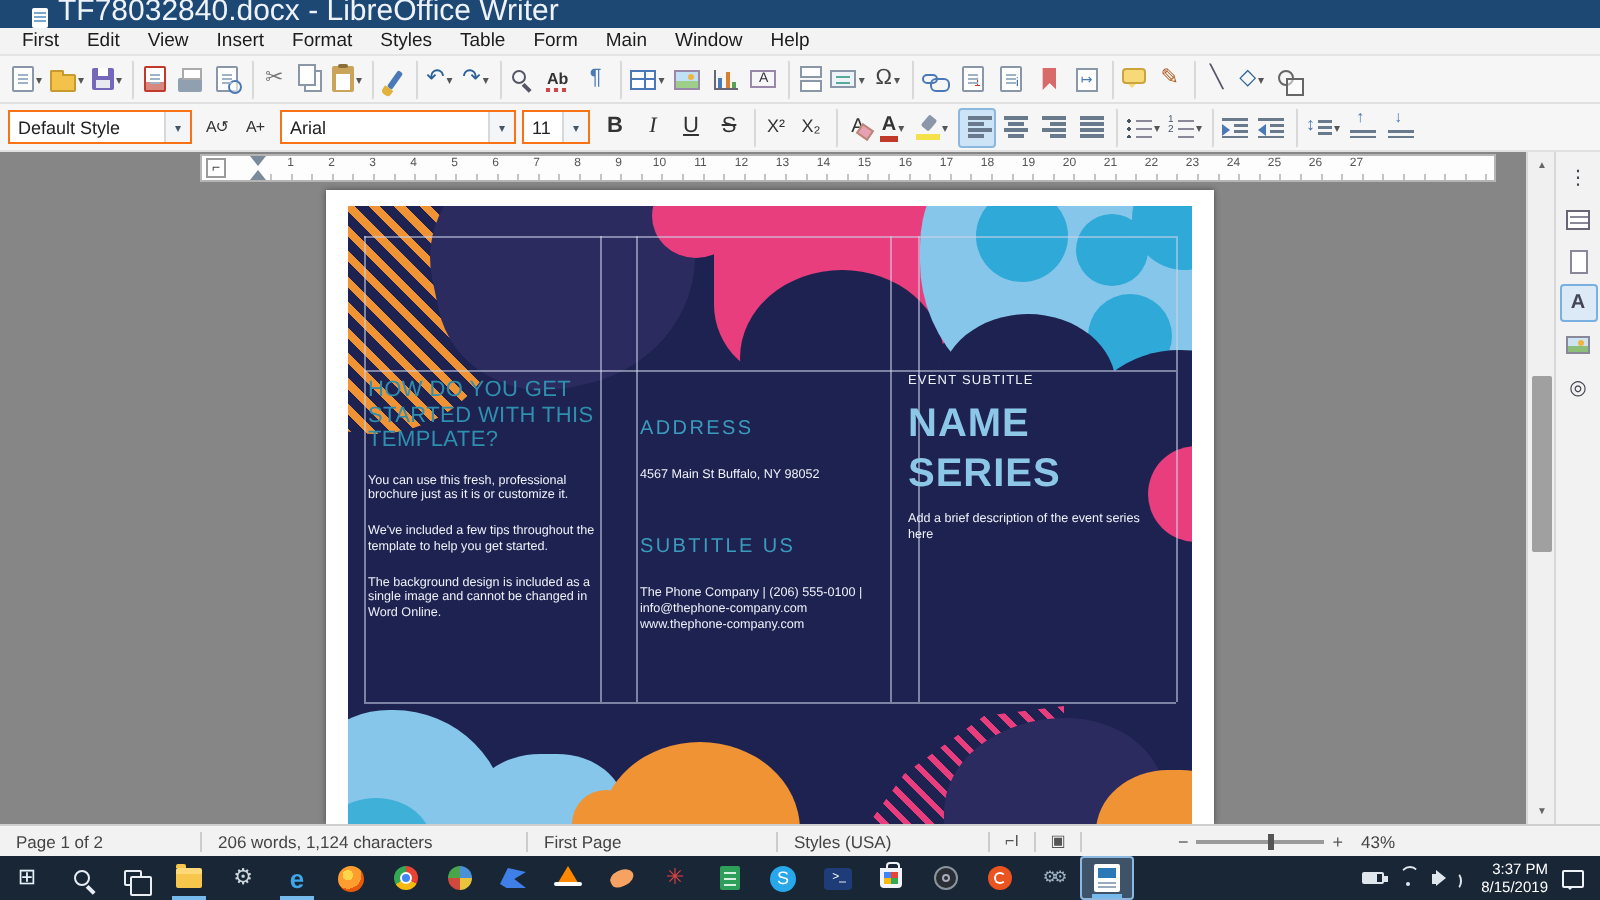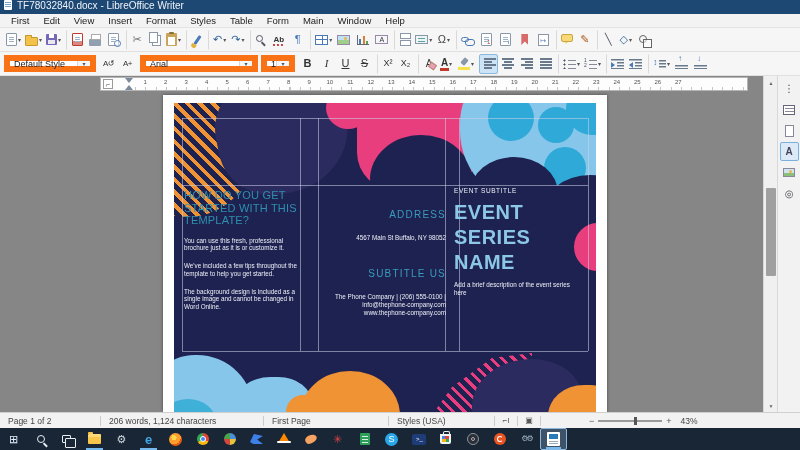--- a/index.html
+++ b/index.html
@@ -1,20 +1,20 @@
 <!DOCTYPE html>
 <html><head>
 <meta charset="utf-8">
 <style>
   html,body{margin:0;padding:0;background:#555}
   *{box-sizing:border-box}
   #win{position:relative;width:800px;height:450px;overflow:hidden;font-family:"Liberation Sans",sans-serif;background:#868686;-webkit-font-smoothing:antialiased}
 
   
-  #titlebar{position:absolute;left:0;top:0;width:800px;height:14px;background:#1e4874;display:flex;align-items:flex-start;padding:0 4px;color:#eef3f9;font-size:10px}
+  #titlebar{position:absolute;left:0;top:0;width:800px;height:14px;background:#1e4874;display:flex;align-items:flex-end;padding:0 16px;color:#eef3f9;font-size:15px}
   .tdoc{width:8px;height:10px;background:#fff;border-radius:1px;margin-right:5px;position:relative}
   .tdoc::after{content:"";position:absolute;left:1px;top:2px;right:1px;height:1px;background:#7ba7cc;box-shadow:0 2px 0 #7ba7cc,0 4px 0 #7ba7cc}
   #wctrl{margin-left:auto;display:flex;gap:14px;padding-right:6px;color:#cfd9e4;font-size:8px}
   #wctrl span{cursor:default}
 
   
   #menubar{position:absolute;left:0;top:14px;width:800px;height:14px;background:#f3f3f3;border-bottom:1px solid #e4e4e4;display:flex;align-items:center;padding-left:4px;font-size:9.5px;color:#1c1c1c}
   .mitem{padding:0 7px;height:100%;display:flex;align-items:center}
 
   
@@ -68,21 +68,21 @@
   .ic-link::after{content:"";position:absolute;left:3px;top:1px;width:8px;height:5px;border:1.5px solid #4a79b8;border-radius:3px}
   .ic-bookmark{width:7px;height:11px;background:#d86a6a;clip-path:polygon(0 0,100% 0,100% 100%,50% 68%,0 100%)}
   .ic-crossref{width:11px;height:12px;background:#fff;border:1px solid #8a97a8;position:relative}
   .ic-crossref::before{content:"↦";font-size:7px;color:#4a79b8;position:absolute;left:1px;top:2px}
   .ic-comment{width:12px;height:8px;background:#f7d978;border:1px solid #caa53f;border-radius:2px;position:relative;margin-top:-3px}
   .ic-comment::after{content:"";position:absolute;bottom:-5px;left:2px;border:2.5px solid transparent;border-top-color:#f7d978}
   .ic-shapes2{width:8px;height:8px;border:1.5px solid #666;border-radius:50%;position:relative;margin:-2px 4px 0 0}
   .ic-shapes2::after{content:"";position:absolute;left:3px;top:3px;width:7px;height:7px;border:1.5px solid #666;background:rgba(255,255,255,.5)}
 
   
-  .combo{display:inline-flex;align-items:center;height:17px;background:#fff;border:6px solid #f97316;font-size:9px;color:#222;margin-right:3px}
+  .combo{display:inline-flex;align-items:center;height:17px;background:#fff;border:1px solid #f97316;font-size:9px;color:#222;margin-right:3px}
   .combo .ctext{padding:0 4px;white-space:nowrap;overflow:hidden}
   .combo .carr{width:13px;height:100%;border-left:1px solid #d8d8d8;background:#f3f5f7;display:flex;align-items:center;justify-content:center;font-size:6px;color:#456}
   .carr::after{content:"▾"}
   .g-bold{font-weight:bold;color:#333}
   .g-italic{font-style:italic;color:#333;font-family:"Liberation Serif",serif}
   .g-underline{text-decoration:underline;color:#333}
   .g-strike{text-decoration:line-through;color:#333}
   .g-small{font-size:9px;color:#333}
   .g-style{font-size:8px;color:#333;letter-spacing:-0.5px}
   .ic-clearfmt{position:relative}
@@ -151,21 +151,21 @@
   .s21{left:298px;top:256px;width:110px;height:86px;background:#2c2b60;border-radius:55% 45% 10% 10%}
   .s22{left:374px;top:282px;width:72px;height:62px;background:#ef9335;border-radius:55% 45% 0 55%}
   .vline{position:absolute;top:15px;height:233px;width:1px;background:rgba(205,212,232,.55);z-index:10}
   .hline{position:absolute;left:8px;width:406px;height:1px;background:rgba(205,212,232,.55);z-index:10}
   .v1{left:8px}.v2{left:126px}.v3{left:144px}.v4{left:271px}.v5{left:285px}.v6{left:414px}
   .h1{top:15px}.h2{top:82px}.h3{top:248px}
   .tcol{position:absolute;z-index:20}
   #col1{left:10px;top:86px;width:120px}
   #col1 h2{margin:0;font-size:11px;line-height:12.5px;font-weight:normal;letter-spacing:.2px;color:#2e8fae}
   #col1 p{margin:10px 0 0;font-size:6.3px;line-height:7.8px;color:#eef0f8}
-  #col2{left:146px;top:106px;width:126px;text-align:right}
+  #col2{left:146px;top:106px;width:126px;text-align:left}
   .midhead{font-size:10px;letter-spacing:1.2px;color:#3a9cbd}
   #addr{margin-top:14px;font-size:6.3px;line-height:8px;color:#eef0f8}
   #contacthead{margin-top:26px}
   #contactlines{margin-top:14px}
   #contactlines div{font-size:6.3px;line-height:8px;color:#eef0f8}
   #col3{left:280px;top:84px;width:132px}
   #evsub{font-size:6.5px;letter-spacing:.6px;color:#eef0f8}
   #evtitle{margin-top:6px}
   #evtitle div{font-size:20px;line-height:25px;font-weight:bold;letter-spacing:.5px;color:#8cc7e8}
   #evdesc{margin-top:6px;font-size:6.3px;line-height:7.8px;color:#eef0f8;width:122px}
@@ -582,23 +582,22 @@
           <div>The Phone Company | (206) 555-0100 |</div>
               <div>info@thephone-company.com</div>
               <div>www.thephone-company.com</div>
             </div>
         </div>
 
         <div id="col3" class="tcol">
           <div id="evsub">EVENT SUBTITLE</div>
           <div id="evtitle">
 
-          <div>EVENT</div>
+              <div>NAME</div>
               <div>SERIES</div>
-              <div>NAME</div>
             </div>
           <div id="evdesc">Add a brief description of the event series here</div>
         </div>
       </div>
     </div>
   </div>
 
   <div id="vscroll">
     <span class="sarrow" style="top:0">▲</span>
     <div id="sthumb"></div>
@@ -716,15 +715,33 @@
         <span class="tapp">
           <span class="tglyph tb-ubuntu"></span>
         </span>
         <span class="tapp">
           <span class="tglyph tb-gears">⚙⚙</span>
         </span>
         <span class="tapp f-active f-open">
           <span class="tglyph tb-writer"></span>
         </span>
       </span>
+    <span id="tray">
+      <span style="display:flex;align-items:center;gap:7px">
+
+      <span class="trglyph"></span>
+          <span class="trglyph" style="color: rgb(243, 212, 60);"></span>
+          <span class="trglyph tr-batt"></span>
+          <span class="trglyph tr-wifi"></span>
+          <span class="trglyph tr-vol"></span>
+          <span class="trglyph"></span>
+        </span>
+      <span id="clock">
+        <span>3:37 PM</span>
+        <span>8/15/2019</span>
+      </span>
+      <span class="trglyph">
+          <span class="tr-note"></span>
+        </span>
+    </span>
   </div>
 
 </div>
 
 </body></html>

